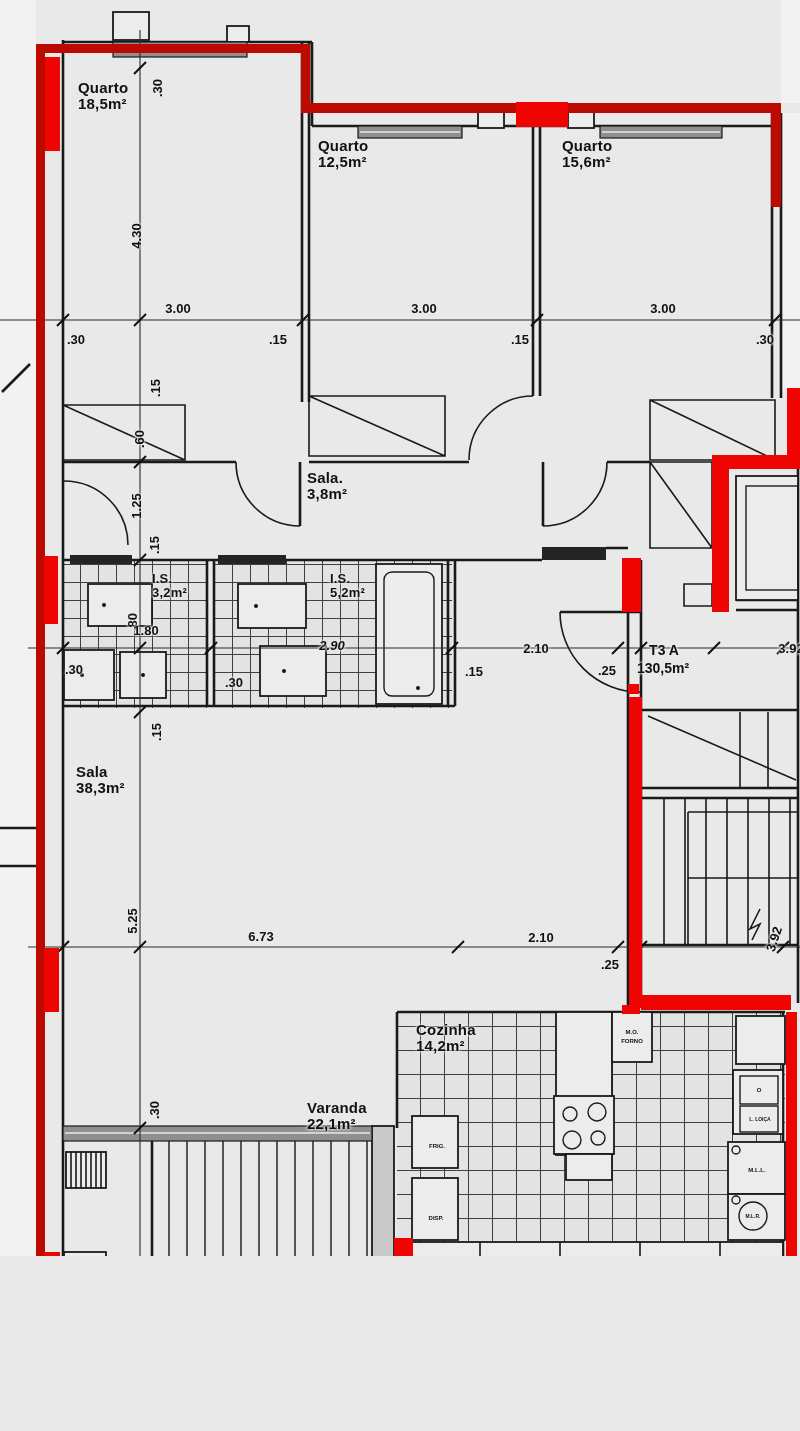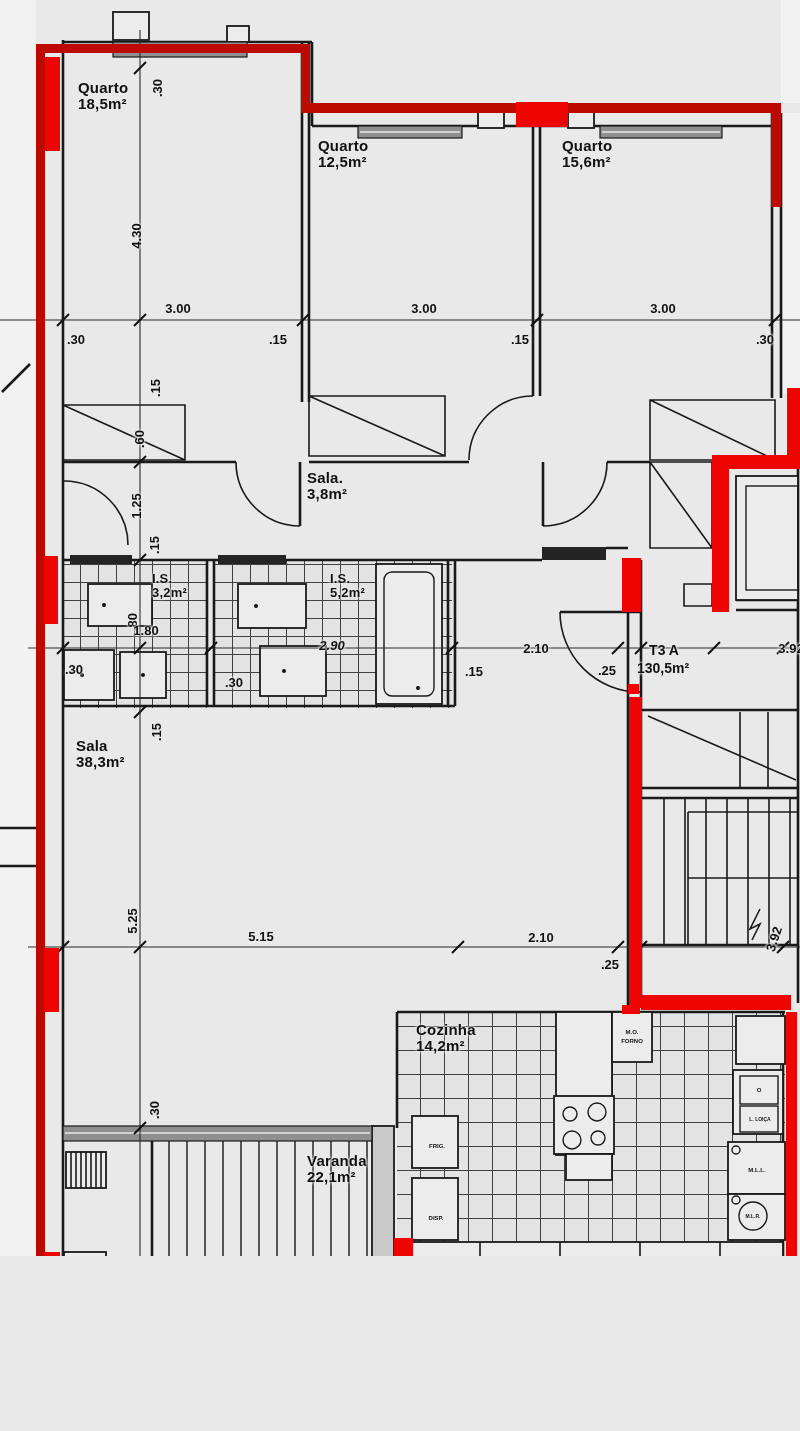--- a/index.html
+++ b/index.html
@@ -191,29 +191,29 @@
     <div>3,8m²</div>
   </div>
   <div class="room" style="left:152px;top:572px;font-size:13px;line-height:14px;">
     <div>I.S.</div>
     <div>3,2m²</div>
   </div>
   <div class="room" style="left:330px;top:572px;font-size:13px;line-height:14px;">
     <div>I.S.</div>
     <div>5,2m²</div>
   </div>
-  <div class="room" style="left:76px;top:738px;">
+  <div class="room" style="left:76px;top:764px;">
     <div>Sala</div>
     <div>38,3m²</div>
   </div>
   <div class="room" style="left:416px;top:1022px;">
     <div>Cozinha</div>
     <div>14,2m²</div>
   </div>
-  <div class="room" style="left:307px;top:1153px;">
+  <div class="room" style="left:307px;top:1100px;">
     <div>Varanda</div>
     <div>22,1m²</div>
   </div>
 
   <div class="dim" style="left:664px;top:650px;font-size:14px;">T3 A</div>
   <div class="dim" style="left:663px;top:668px;font-size:14px;">130,5m²</div>
 
   <div class="dim" style="left:178px;top:308px;">3.00</div>
   <div class="dim" style="left:424px;top:308px;">3.00</div>
   <div class="dim" style="left:663px;top:308px;">3.00</div>
@@ -236,21 +236,21 @@
 
   <div class="dim" style="left:146px;top:630px;">1.80</div>
   <div class="dim" style="left:332px;top:645px;font-style:italic;">2.90</div>
   <div class="dim" style="left:536px;top:648px;">2.10</div>
   <div class="dim" style="left:791px;top:648px;">3.92</div>
   <div class="dim" style="left:74px;top:669px;">.30</div>
   <div class="dim" style="left:234px;top:682px;">.30</div>
   <div class="dim" style="left:474px;top:671px;">.15</div>
   <div class="dim" style="left:607px;top:670px;">.25</div>
 
-  <div class="dim" style="left:261px;top:936px;">5.15</div>
+  <div class="dim" style="left:261px;top:936px;">6.73</div>
   <div class="dim" style="left:541px;top:937px;">2.10</div>
   <div class="dim" style="left:610px;top:964px;">.25</div>
   <div class="dim r72" style="left:774px;top:939px;">3.92</div>
 
   <div class="tiny" style="left:632px;top:1032px;">M.O.</div>
   <div class="tiny" style="left:632px;top:1041px;">FORNO</div>
   <div class="tiny" style="left:437px;top:1146px;">FRIG.</div>
   <div class="tiny" style="left:436px;top:1218px;">DISP.</div>
   <div class="tiny" style="left:759px;top:1090px;">O</div>
   <div class="tiny t5" style="left:760px;top:1119px;">L. LOIÇA</div>

